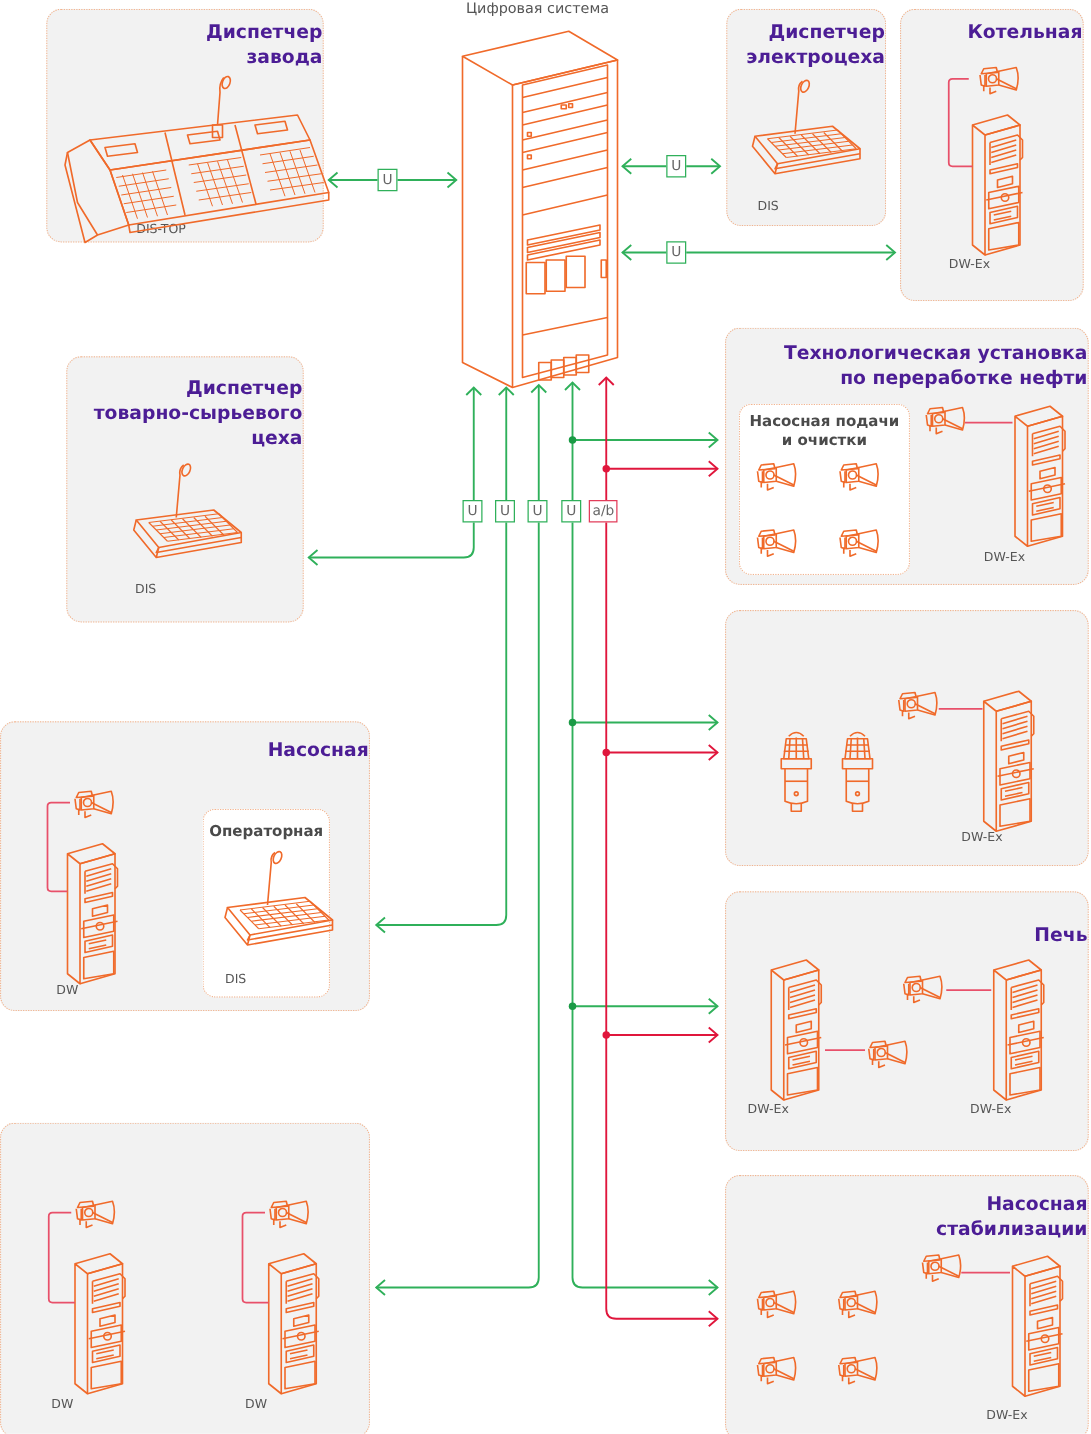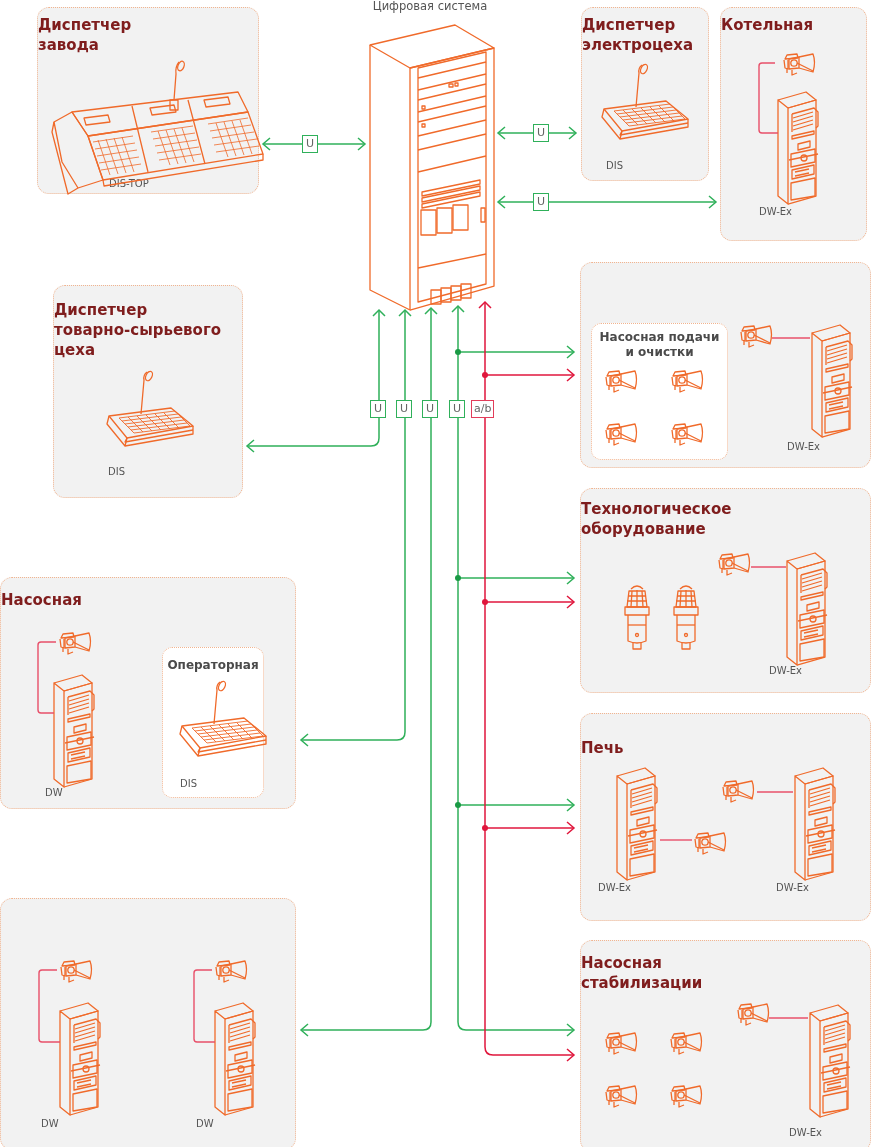--- a/index.html
+++ b/index.html
@@ -1,19 +1,19 @@
 <!DOCTYPE html>
 <html><head>
 <meta charset="utf-8">
 <style>
   html,body{margin:0;padding:0;background:#ffffff;}
   body{width:873px;height:1147px;position:relative;overflow:hidden;font-family:"DejaVu Sans","Liberation Sans",sans-serif;}
   .panel{position:absolute;background:#f2f2f2;border:1px dotted #f2b48f;border-radius:12px;box-sizing:border-box;}
   .inner{position:absolute;background:#ffffff;border:1px dotted #f2b48f;border-radius:10px;box-sizing:border-box;}
-  .ptitle{position:absolute;left:0;right:0;text-align:left;font-weight:bold;color:#7f1d1d;font-size:15px;line-height:20px;white-space:pre-line;}
+  .ptitle{position:absolute;left:0;right:0;text-align:right;font-weight:bold;color:#4c1d95;font-size:15px;line-height:20px;white-space:pre-line;}
   .ititle{position:absolute;left:0;right:0;text-align:center;font-weight:bold;color:#4a4a4a;font-size:12px;line-height:15px;white-space:pre-line;}
   .lbl{position:absolute;font-size:10px;color:#555;text-align:left;width:80px;margin-left:-40px;}
   .syslabel{position:absolute;left:345px;top:-1px;width:170px;text-align:center;font-size:11.5px;color:#555;}
   svg.layer{position:absolute;left:0;top:0;}
   .tag{position:absolute;height:16px;border:1.5px solid #2fb05a;background:#fff;color:#666;font-size:11px;line-height:16px;text-align:center;box-sizing:content-box;min-width:12px;padding:0 1px;}
   .tag.red{border-color:#e23d5a;}
 </style>
 </head>
 <body>
 
@@ -35,30 +35,30 @@
 </div>
 
 <div class="panel" style="left:53px;top:285px;width:190px;height:213px;">
   <div class="ptitle" style="top:14px;">Диспетчер
 товарно-сырьевого
 цеха</div>
   <div class="lbl" style="left:94px;top:180px;">DIS</div>
 </div>
 
 <div class="panel" style="left:580px;top:262px;width:291px;height:206px;">
+  <div class="ptitle" style="top:9px;left:30px;">Технологическая установка
+по переработке нефти</div>
   <div class="inner" style="left:10px;top:60px;width:137px;height:137px;padding-left:20px;">
     <div class="ititle" style="top:6px;">Насосная подачи
 и очистки</div>
   </div>
   <div class="lbl" style="left:246px;top:178px;">DW-Ex</div>
 </div>
 
 <div class="panel" style="left:580px;top:488px;width:291px;height:205px;">
-  <div class="ptitle" style="top:10px;">Технологическое
-оборудование</div>
   <div class="lbl" style="left:228px;top:176px;">DW-Ex</div>
 </div>
 
 <div class="panel" style="left:0px;top:577px;width:296px;height:232px;">
   <div class="ptitle" style="top:12px;">Насосная</div>
   <div class="inner" style="left:161px;top:69px;width:102px;height:151px;">
     <div class="ititle" style="top:10px;">Операторная</div>
     <div class="lbl" style="left:57px;top:130px;">DIS</div>
   </div>
   <div class="lbl" style="left:84px;top:209px;">DW</div>

